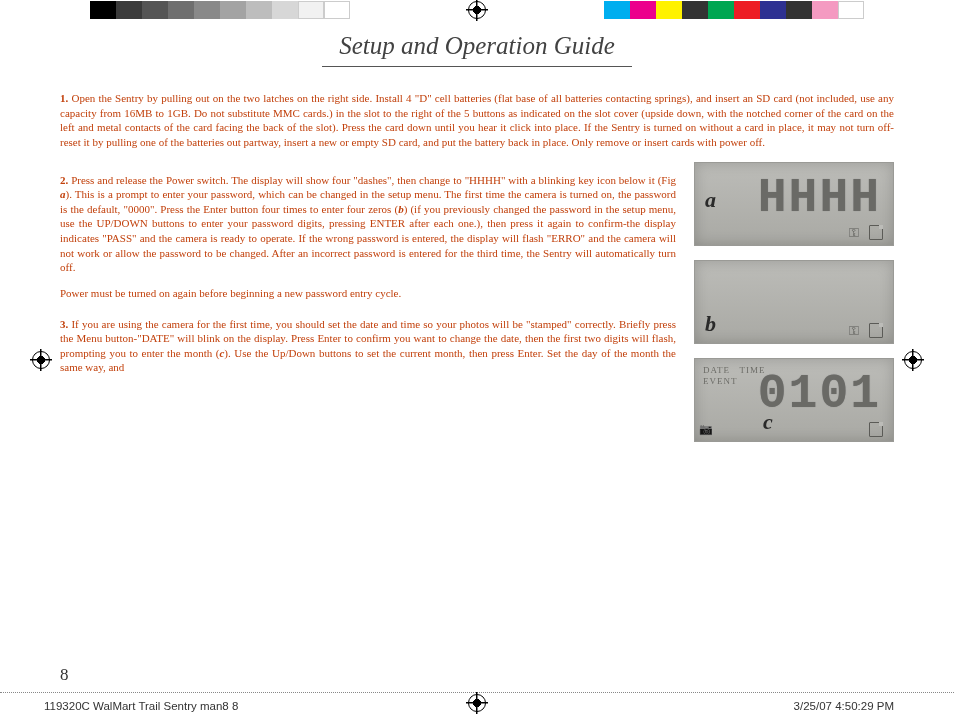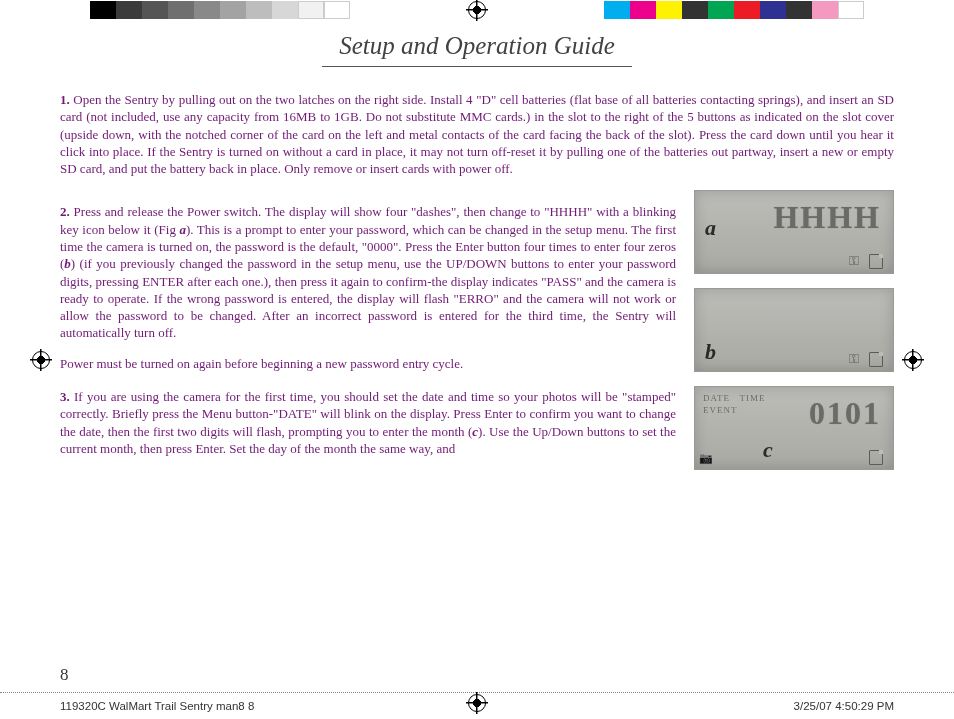--- a/index.html
+++ b/index.html
@@ -68,23 +68,23 @@
     font-size: 25px;
     margin: 0 0 6px 0;
     color: #424242;
   }
   .title-underline {
     width: 310px;
     margin: 0 auto 24px auto;
     border-bottom: 1px solid #555;
   }
   .body-text {
-    font-size: 13px;
+    font-size: 11px;
     line-height: 1.33;
-    color: #701a75;
+    color: #c2410c;
     text-align: justify;
   }
   .step-num { font-weight: bold; }
   .fig-ref { font-style: italic; font-weight: bold; }
   .row2 {
     display: flex;
     gap: 18px;
     margin-top: 12px;
     justify-content: center;
   }
@@ -107,22 +107,22 @@
     font-weight: bold;
     font-family: Georgia, serif;
     font-size: 22px;
     color: #2a2a2a;
   }
   .lcd .label-a { top: 24px; bottom: auto; }
   .lcd .digits {
     position: absolute;
     right: 12px;
     top: 8px;
-    font-family: Liberation Serif, serif;
-    font-size: 32px;
+    font-family: Liberation Mono, monospace;
+    font-size: 48px;
     letter-spacing: 2px;
     color: #6a6a66;
     font-weight: bold;
     text-shadow: 0 0 1px #888;
   }
   .lcd .icons {
     position: absolute;
     right: 10px;
     bottom: 4px;
     display: flex;
@@ -157,21 +157,21 @@
     position: absolute;
     left: 0; right: 0; bottom: 0;
     height: 26px;
     border-top: 1px dotted #888;
     display: flex;
     align-items: center;
     font-size: 11.5px;
     color: #333;
     font-family: Arial, Helvetica, sans-serif;
   }
-  .footer-left  { position: absolute; left: 60px; }
+  .footer-left  { position: absolute; left: 44px; }
   .footer-right { position: absolute; right: 60px; }
 
   .left-group  { position:absolute; left: 90px; top:1px;}
   .right-group { position:absolute; right: 90px; top:1px;}
 </style>
 </head>
 <body>
 
 <div class="color-bar">
   <div class="swatch-group left-group">

